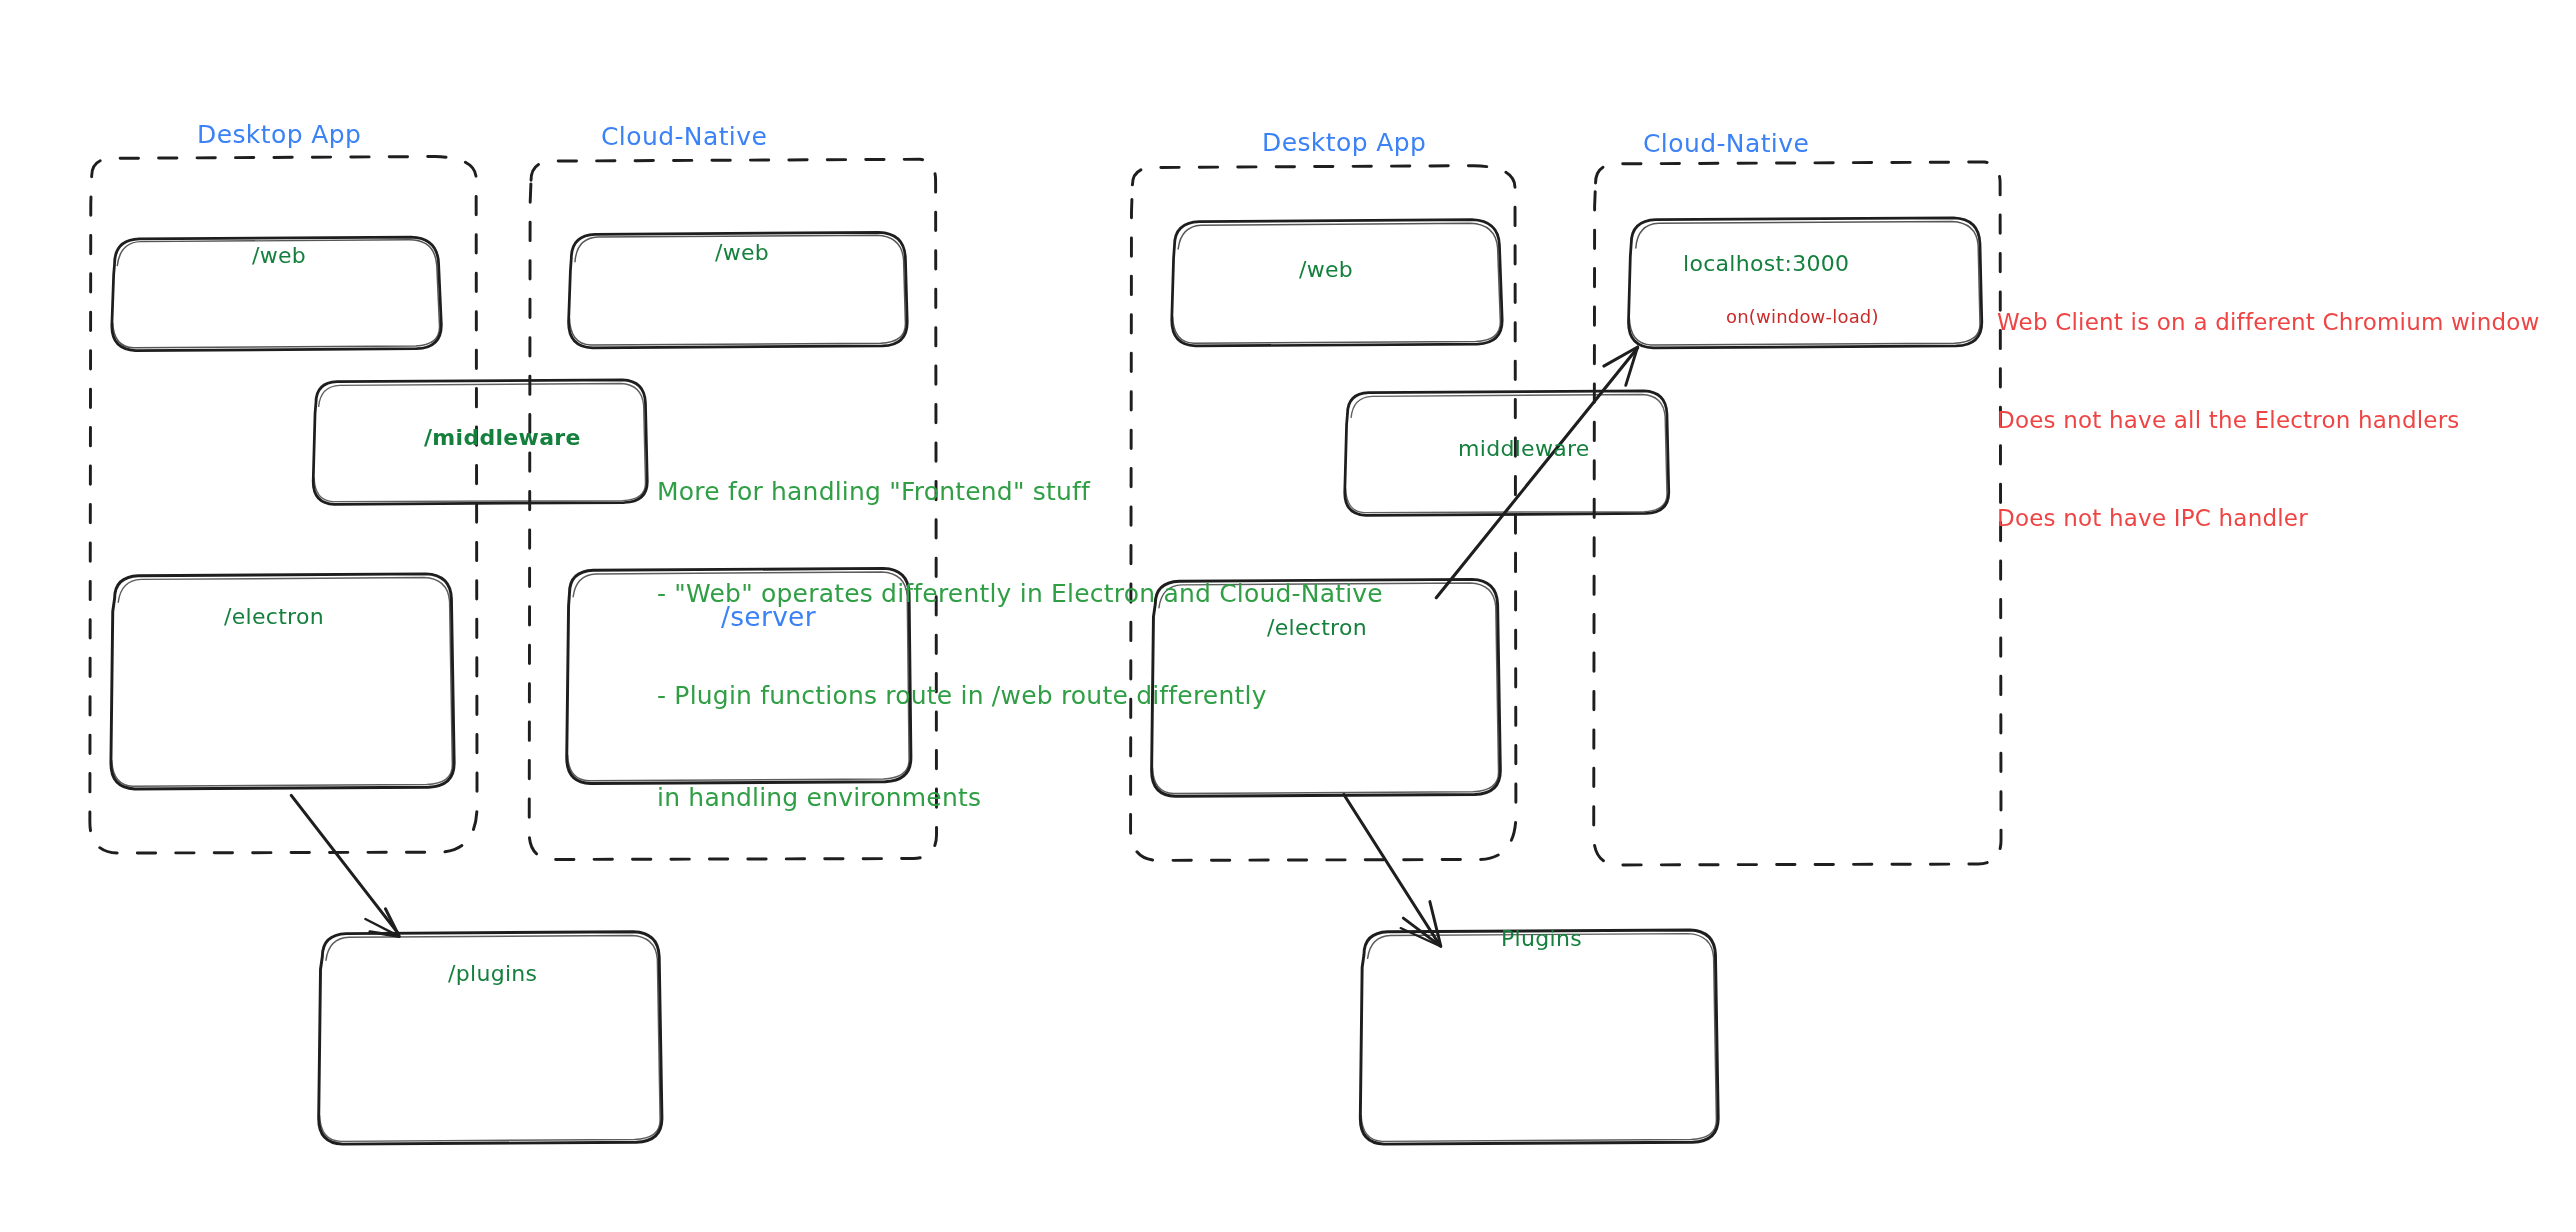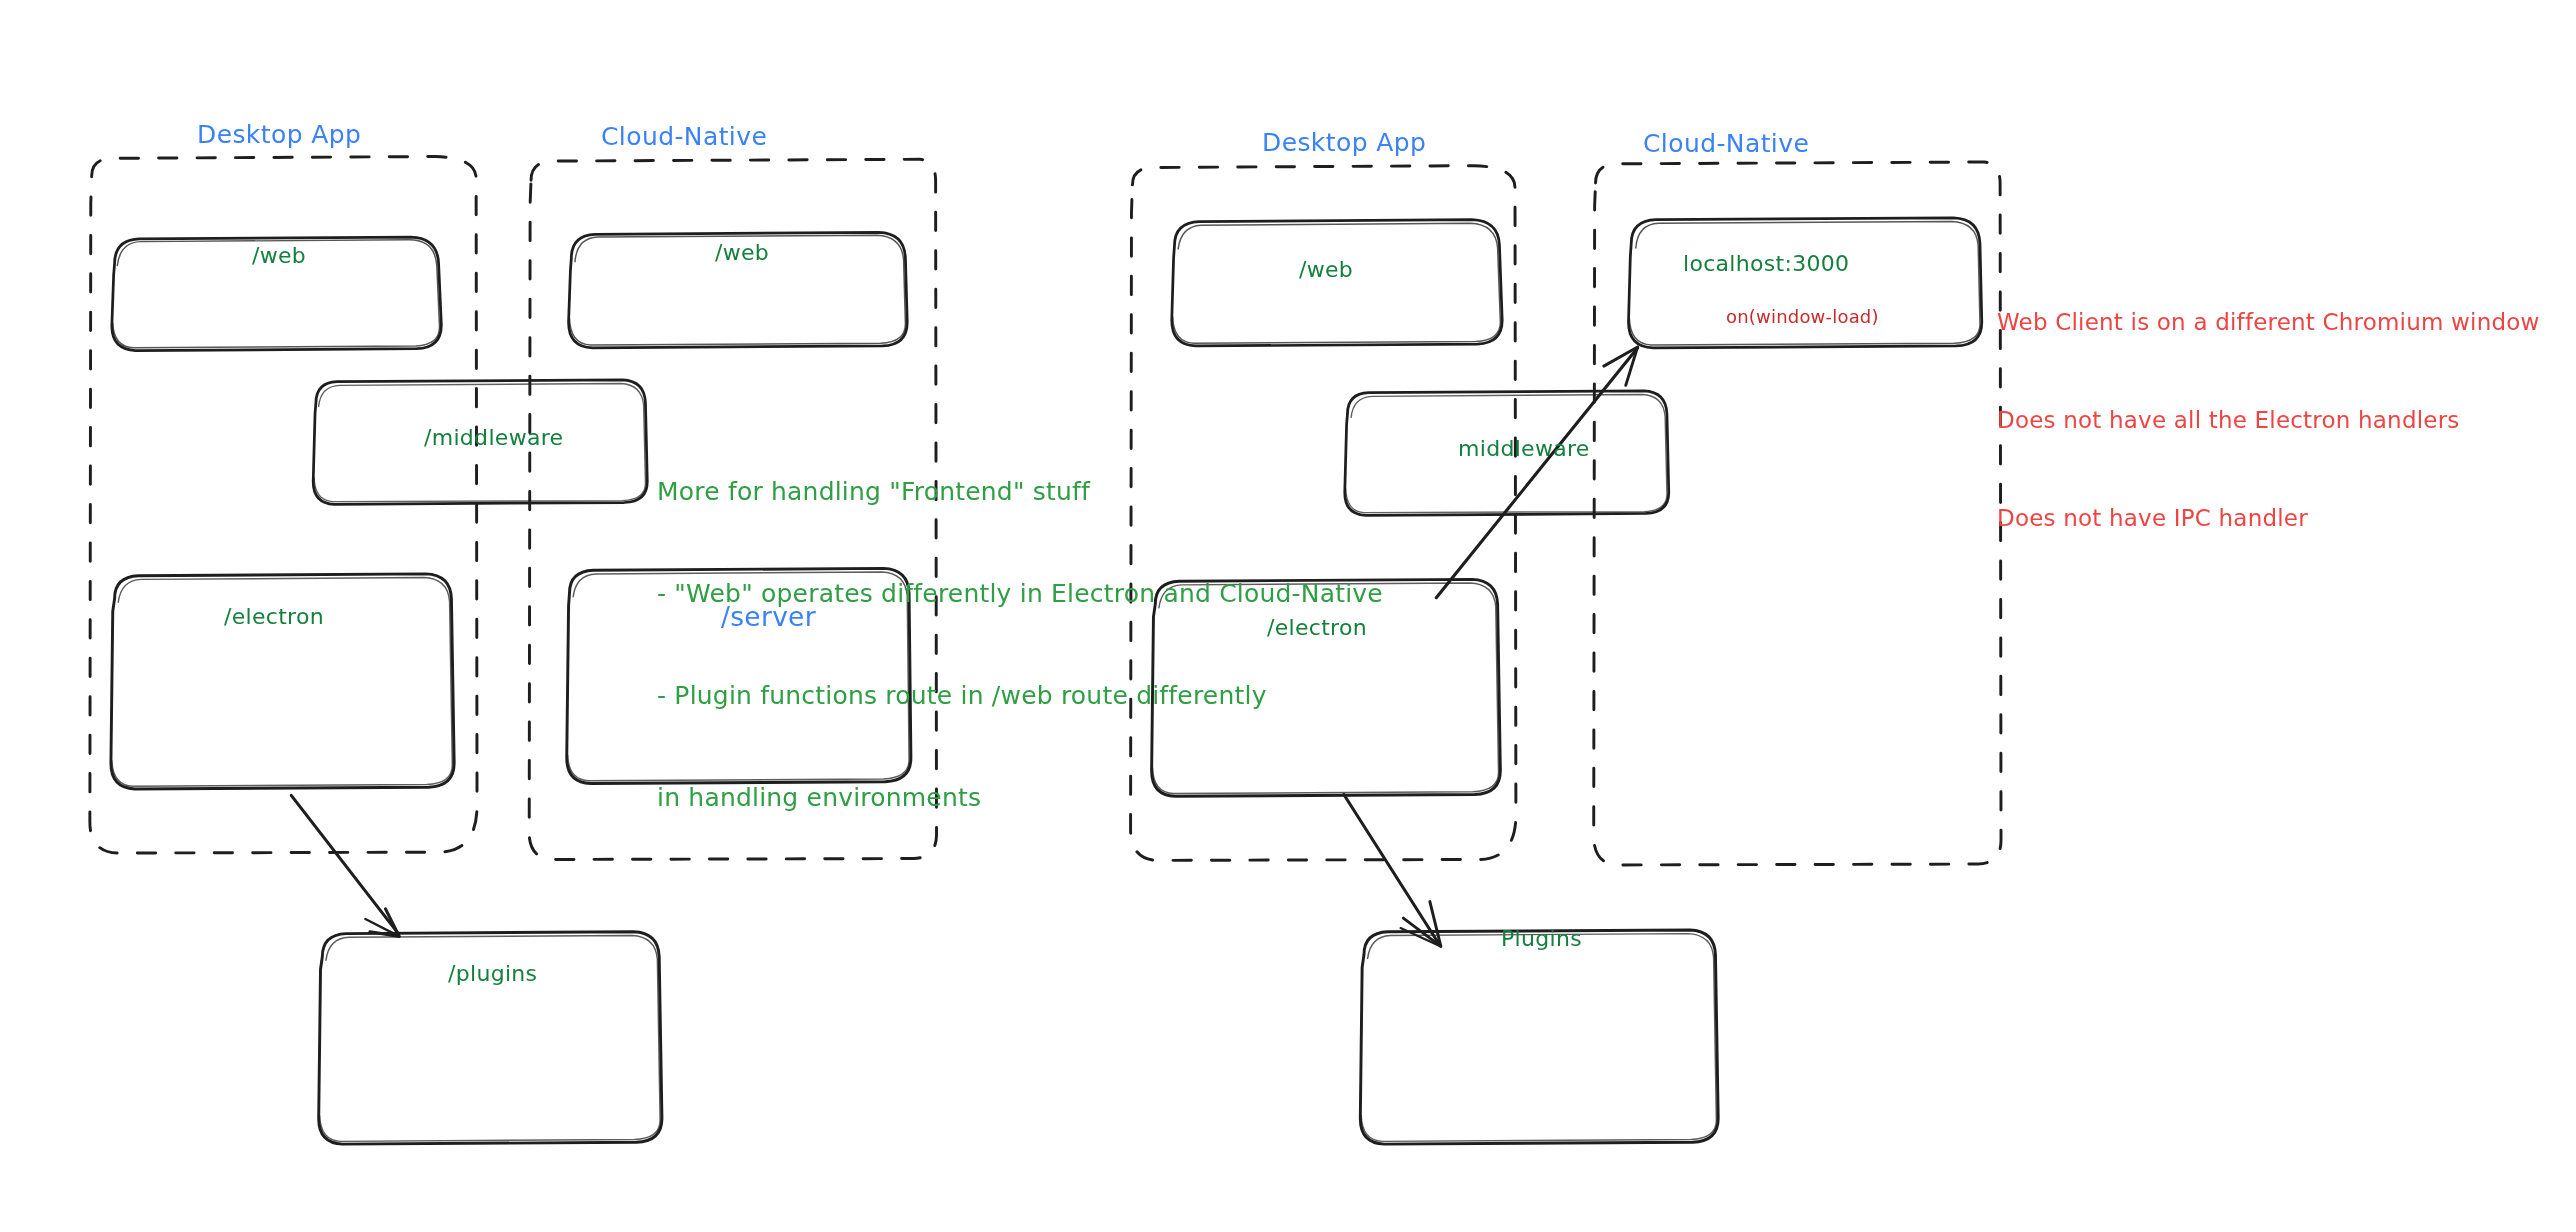--- a/index.html
+++ b/index.html
@@ -160,21 +160,21 @@
       </g>
 
     </g>
   </svg>
 
   <div class="txt grp-label" style="left:197px; top:122px;">Desktop App</div>
   <div class="txt grp-label" style="left:601px; top:124px;">Cloud-Native</div>
 
   <div class="txt box-label" style="left:252px; top:245px;">/web</div>
   <div class="txt box-label" style="left:715px; top:242px;">/web</div>
-  <div class="txt box-label" style="left:424px; top:427px;">/middleware</div>
+  <div class="txt box-label" style="left:424px; top:427px;font-weight:bold;">/middleware</div>
   <div class="txt box-label" style="left:224px; top:606px;">/electron</div>
   <div class="txt box-label-red" style="left:681px; top:604px;">/server</div>
   <div class="txt box-label" style="left:448px; top:963px;">/plugins</div>
 
   <div class="txt note-green" style="left:657px; top:407px;">
     <div>More for handling "Frontend" stuff</div>
     <div>- "Web" operates differently in Electron and Cloud-Native</div>
     <div>- Plugin functions route in /web route differently</div>
     <div>in handling environments</div>
   </div>

